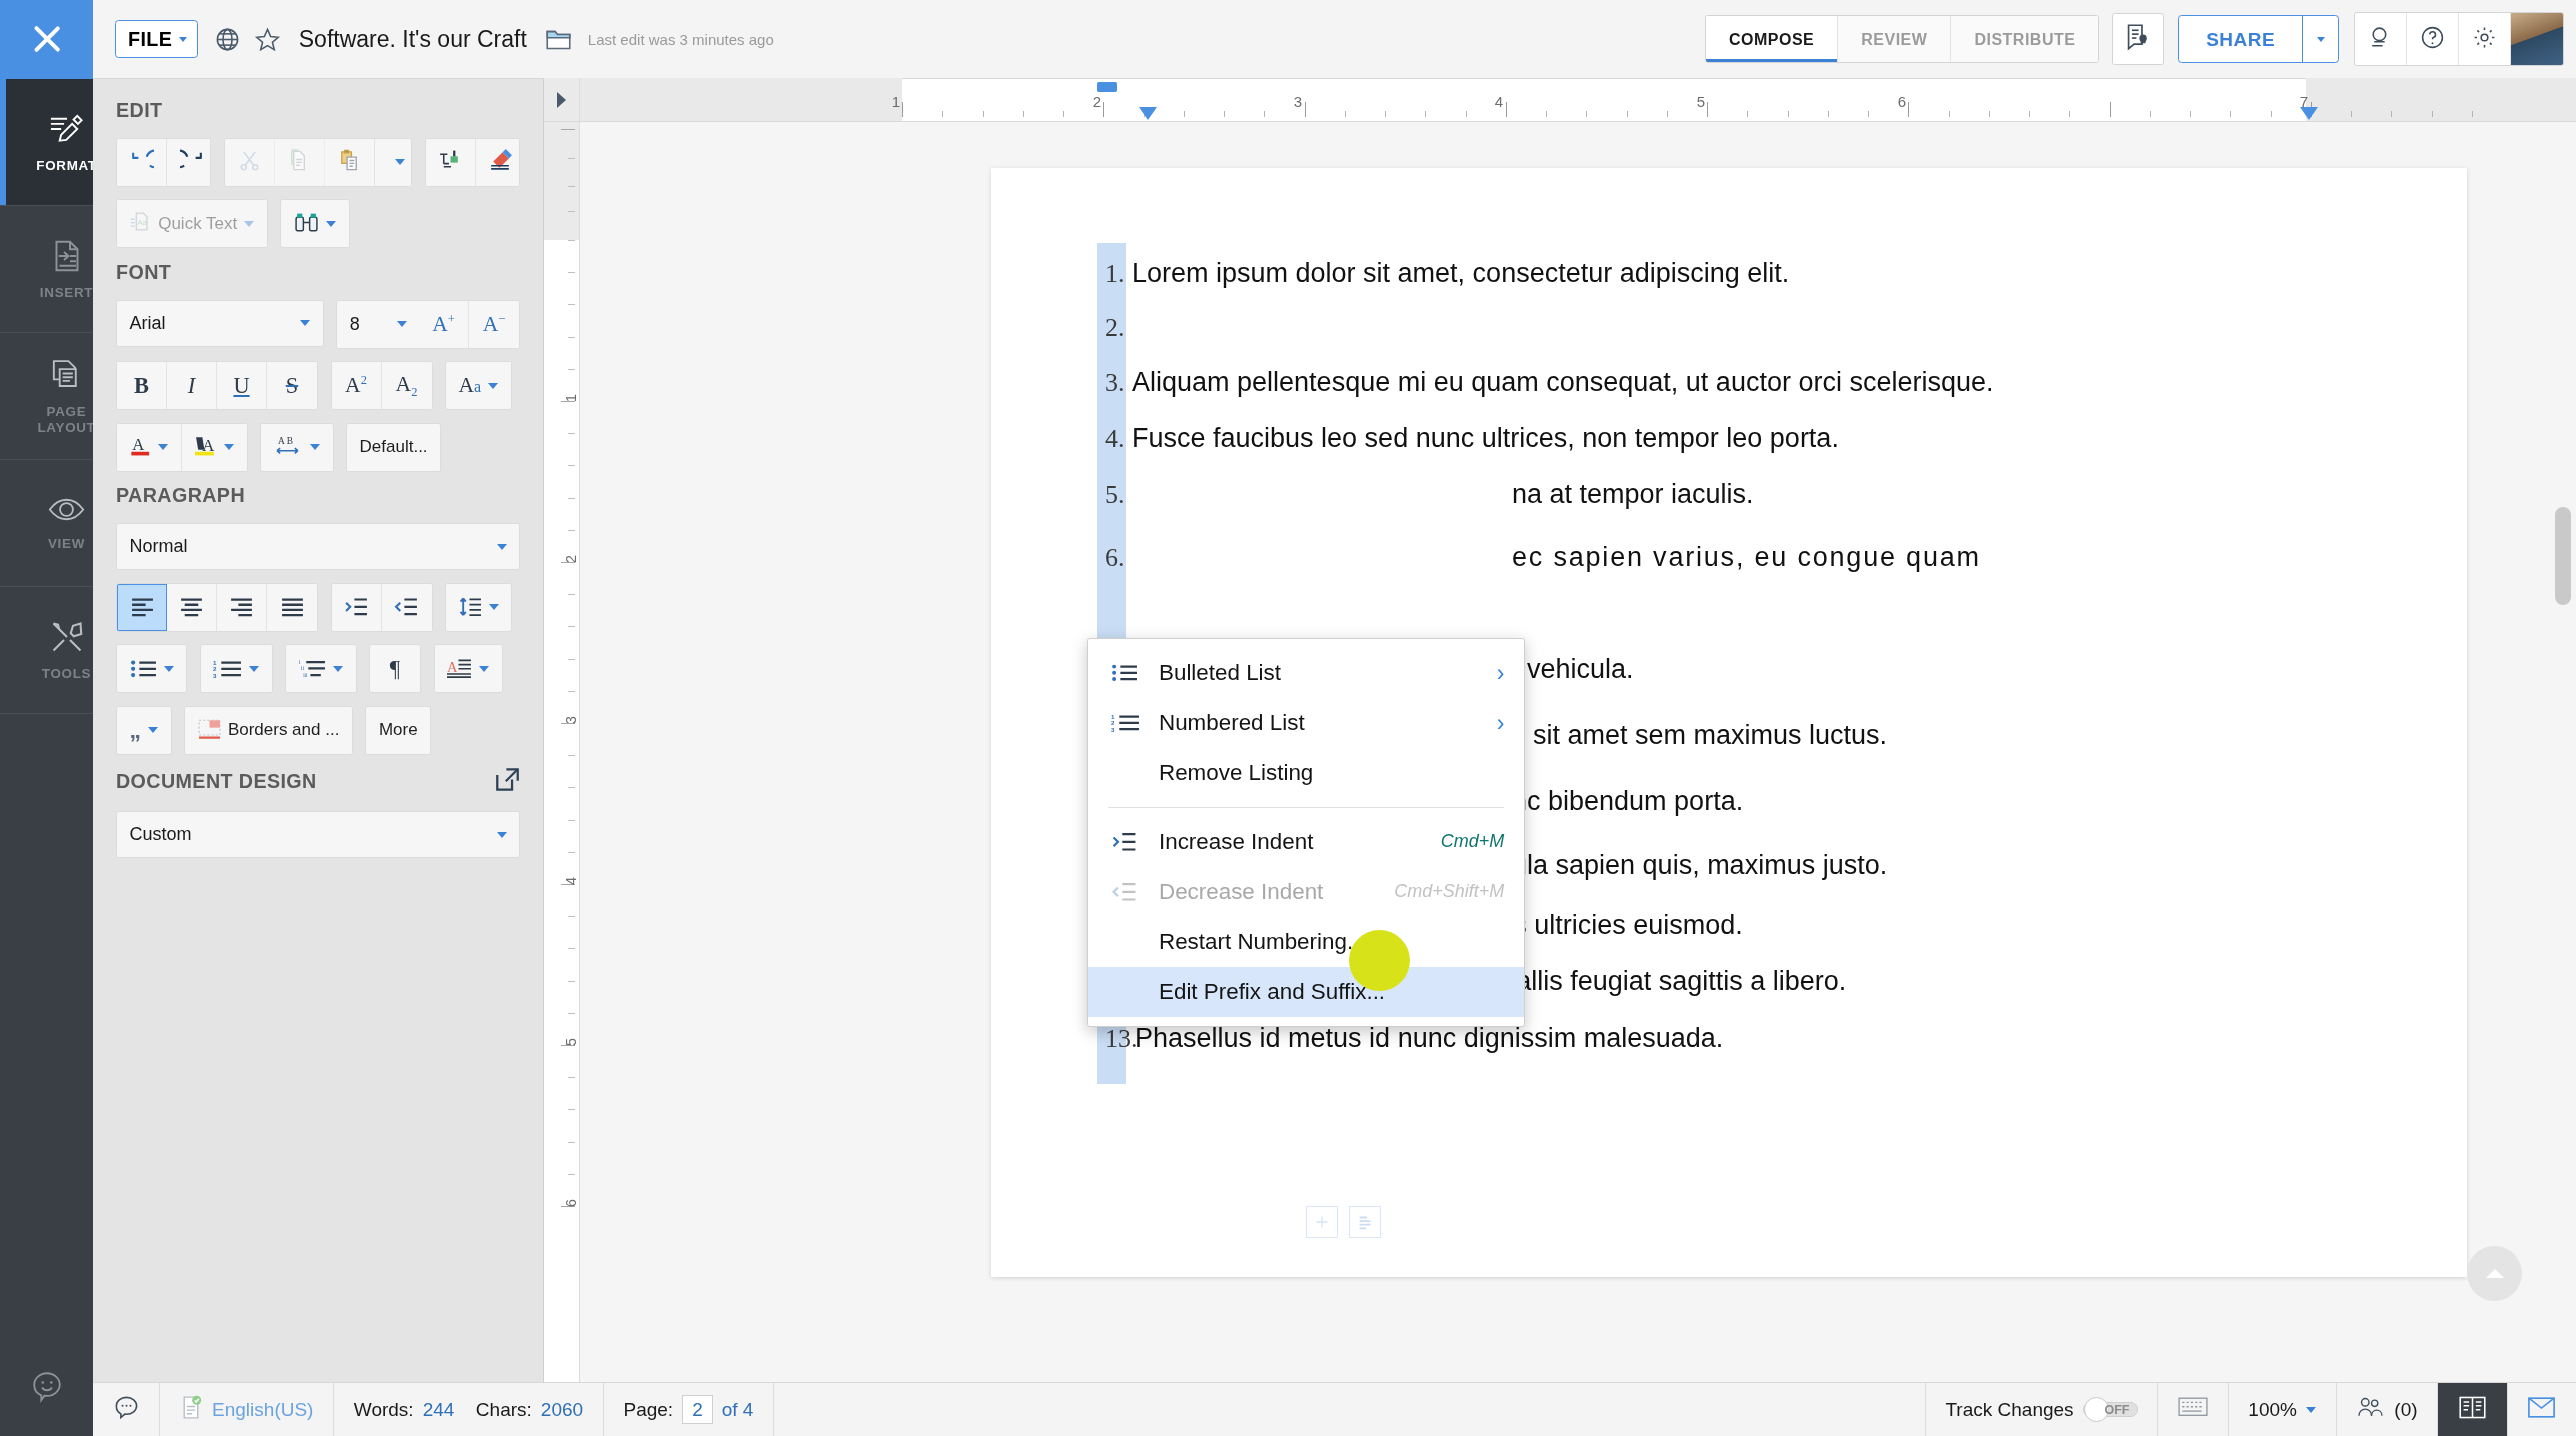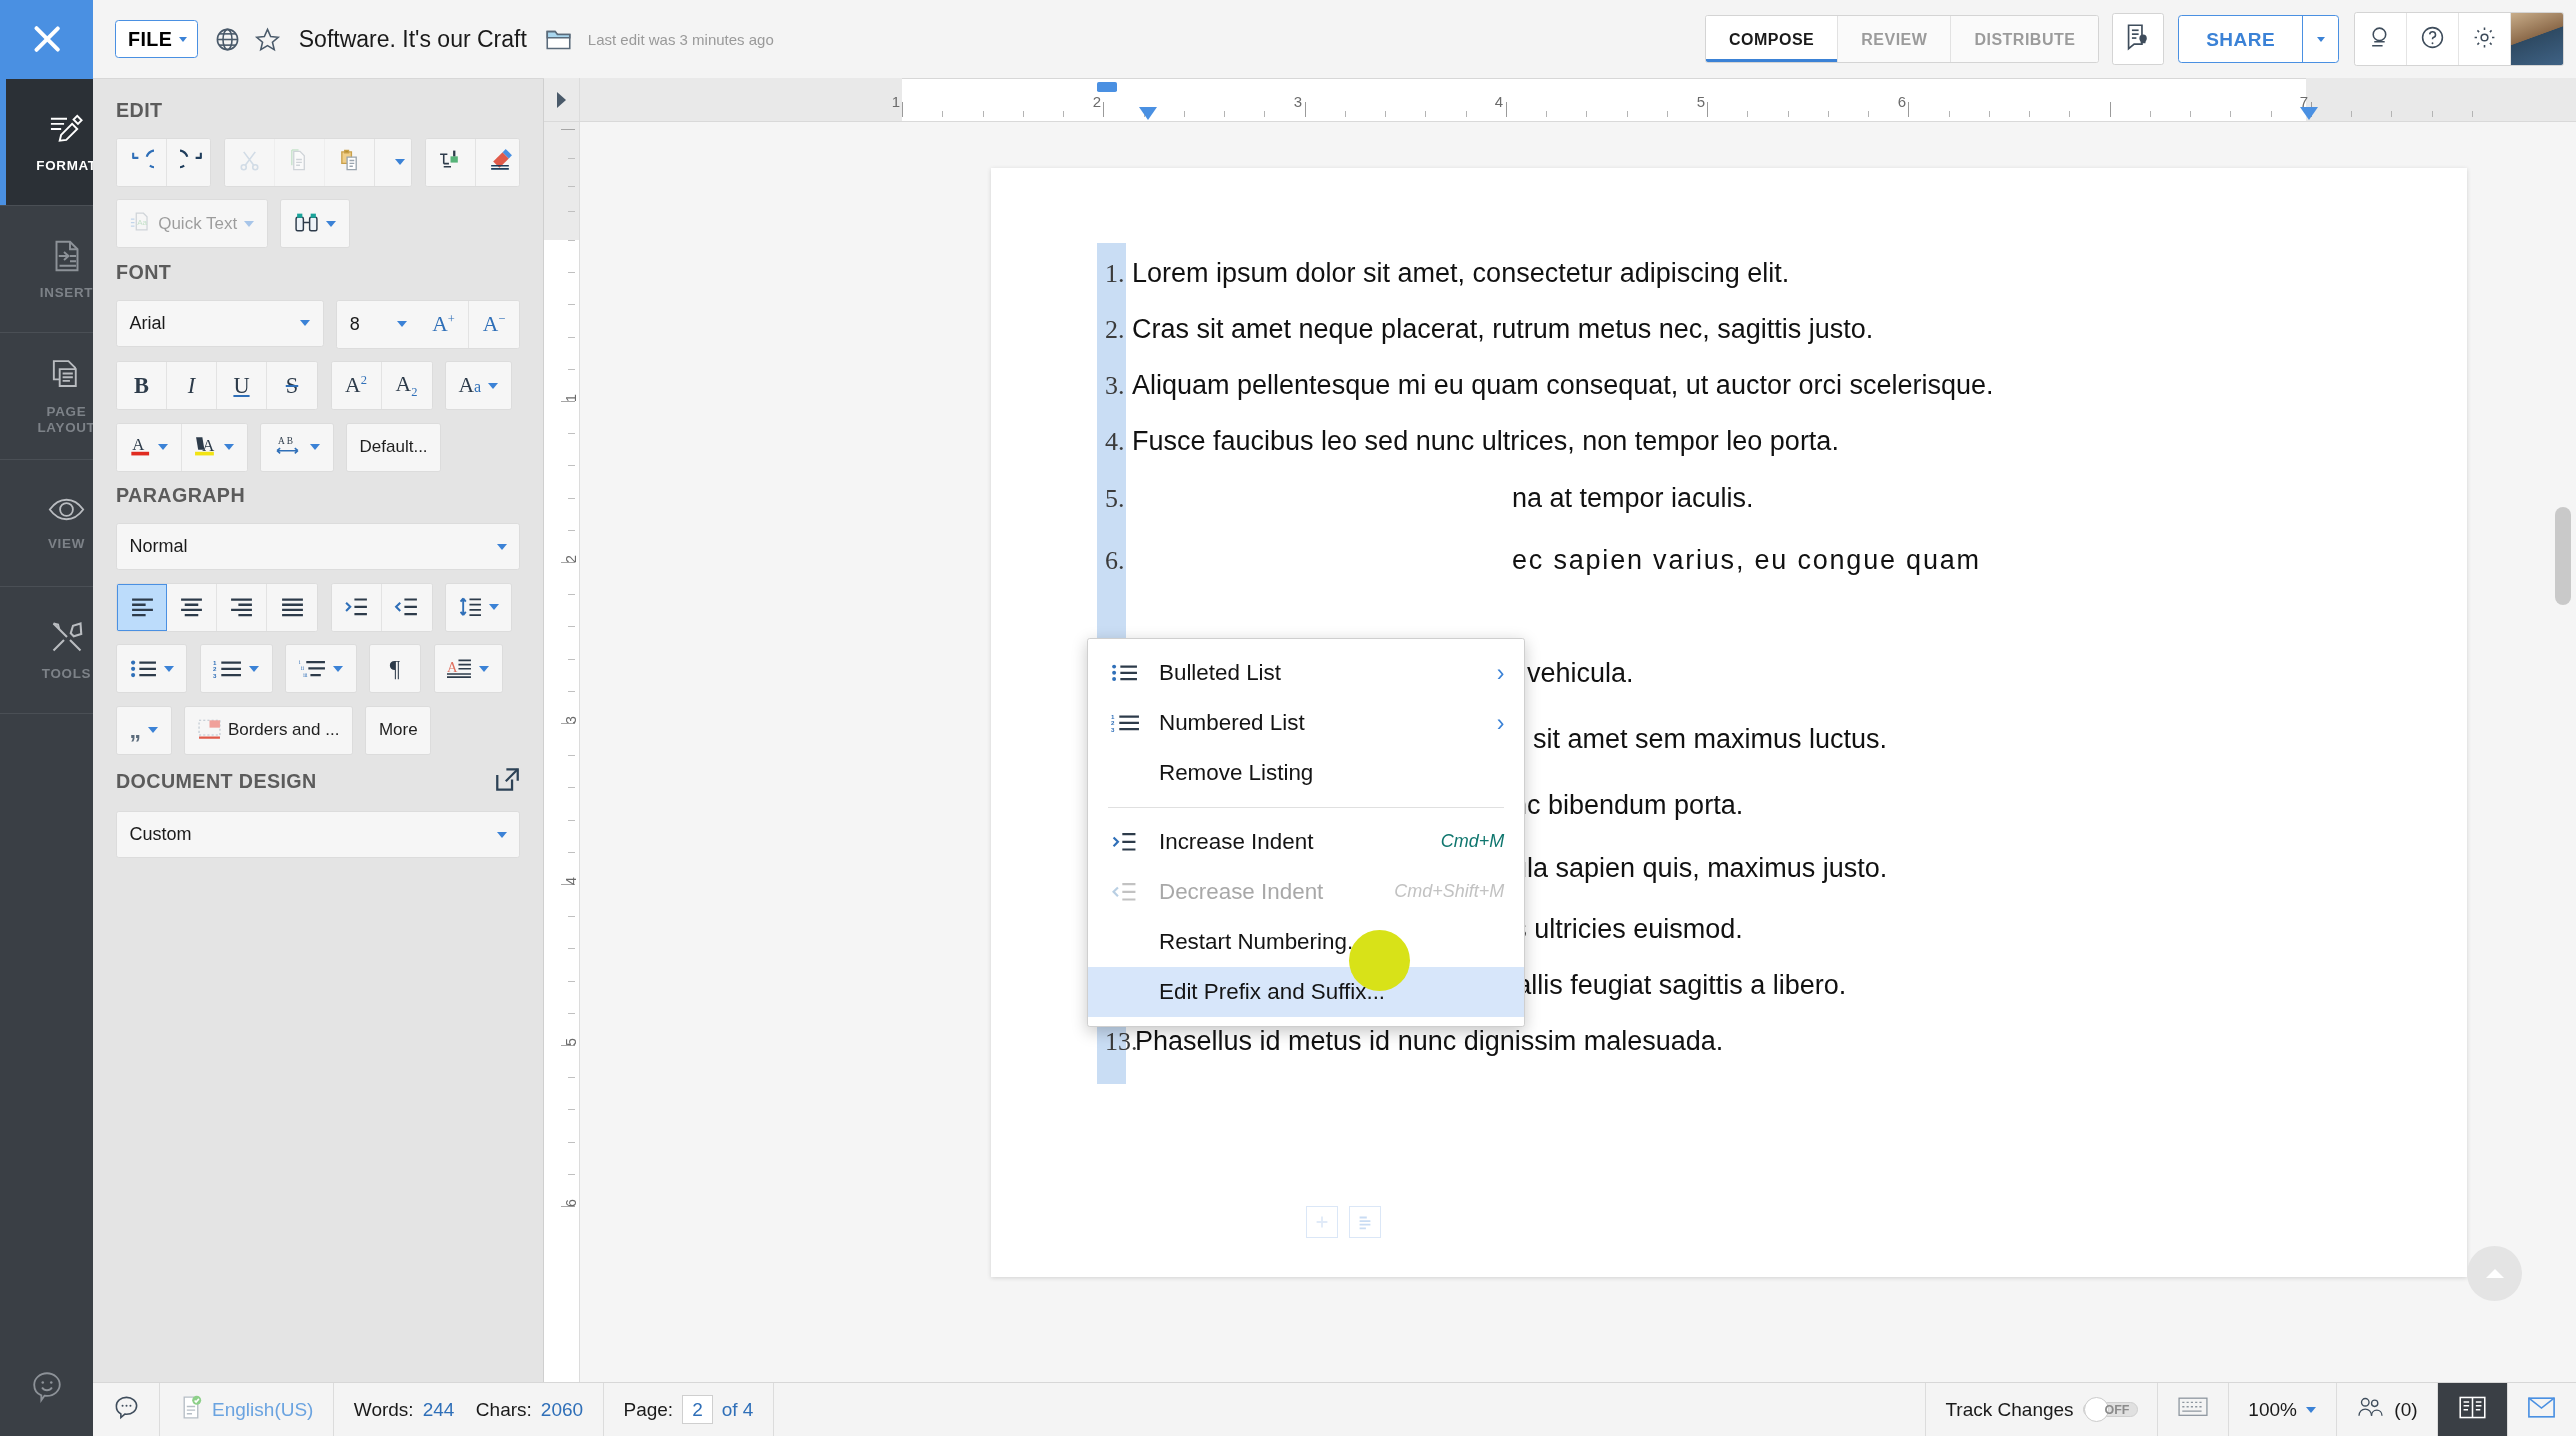--- a/index.html
+++ b/index.html
@@ -852,21 +852,20 @@
     <div class="page">
       <div class="sel-strip"></div>
 
       <div class="list li-wrap">
         <div class="li">
           <span class="li-num">1.</span>
           <span class="li-txt">Lorem ipsum dolor sit amet, consectetur adipiscing elit.</span>
         </div>
         <div class="li">
           <span class="li-num">2.</span>
-          <span class="li-txt">Cras sit amet neque placerat, rutrum metus nec, sagittis justo.</span>
         </div>
         <div class="li">
           <span class="li-num">3.</span>
           <span class="li-txt just" style="width:1252px">Aliquam pellentesque mi eu quam consequat, ut auctor orci scelerisque.</span>
         </div>
         <div class="li">
           <span class="li-num">4.</span>
           <span class="li-txt">Fusce faucibus leo sed nunc ultrices, non tempor leo porta.</span>
         </div>
         <div class="li" style="margin-bottom:29px">

